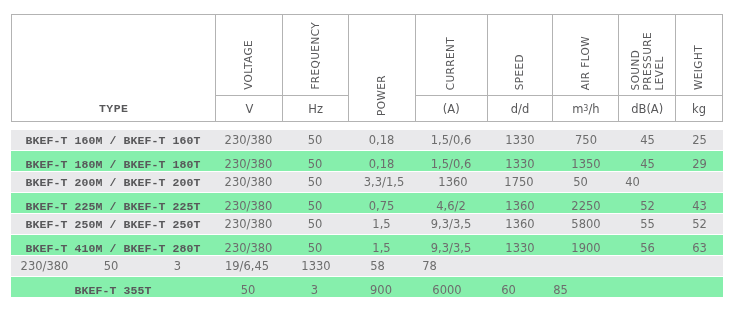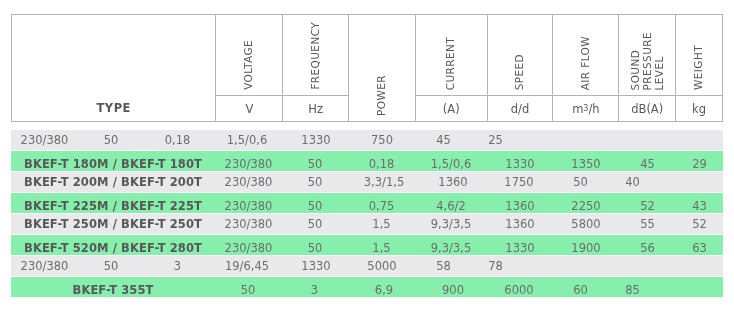--- a/index.html
+++ b/index.html
@@ -106,21 +106,21 @@
     overflow: hidden;
   }
   .cell.type {
     font-weight: bold;
     color: #58585a;
     text-align: center;
     letter-spacing: 0.1px;
   }
 
   
-  .c-type { width: 204px; }
+  .c-type { width: 204px; font-family: Liberation Mono, monospace; }
   .c-v    { width: 67px; }
   .c-hz   { width: 66px; }
   .c-kw   { width: 67px; }
   .c-a    { width: 72px; }
   .c-dd   { width: 66px; }
   .c-m3h  { width: 66px; }
   .c-db   { width: 57px; }
   .c-kg   { width: 47px; }
 </style>
 </head>
@@ -192,20 +192,21 @@
       <div class="hcol-title">
         <span class="vert-label">WEIGHT</span>
       </div>
       <div class="hcol-unit">kg</div>
     </div>
 
   </div>
 
   <div class="rows" id="rows-container">
       <div class="row odd">
+        <div class="c-type cell type">BKEF-T 160M / BKEF-T 160T</div>
         <div class="c-v cell">230/380</div>
         <div class="c-hz cell">50</div>
         <div class="c-kw cell">0,18</div>
         <div class="c-a cell">1,5/0,6</div>
         <div class="c-dd cell">1330</div>
         <div class="c-m3h cell">750</div>
         <div class="c-db cell">45</div>
         <div class="c-kg cell">25</div>
       </div>
       <div class="row even">
@@ -245,45 +246,43 @@
         <div class="c-v cell">230/380</div>
         <div class="c-hz cell">50</div>
         <div class="c-kw cell">1,5</div>
         <div class="c-a cell">9,3/3,5</div>
         <div class="c-dd cell">1360</div>
         <div class="c-m3h cell">5800</div>
         <div class="c-db cell">55</div>
         <div class="c-kg cell">52</div>
       </div>
       <div class="row even">
-        <div class="c-type cell type">BKEF-T 520M / BKEF-T 280T</div>
+        <div class="c-type cell type">BKEF-T 410M / BKEF-T 280T</div>
         <div class="c-v cell">230/380</div>
         <div class="c-hz cell">50</div>
         <div class="c-kw cell">1,5</div>
         <div class="c-a cell">9,3/3,5</div>
         <div class="c-dd cell">1330</div>
         <div class="c-m3h cell">1900</div>
         <div class="c-db cell">56</div>
         <div class="c-kg cell">63</div>
       </div>
       <div class="row odd">
         <div class="c-v cell">230/380</div>
         <div class="c-hz cell">50</div>
         <div class="c-kw cell">3</div>
         <div class="c-a cell">19/6,45</div>
         <div class="c-dd cell">1330</div>
-        <div class="c-m3h cell">5000</div>
         <div class="c-db cell">58</div>
         <div class="c-kg cell">78</div>
       </div>
       <div class="row even">
         <div class="c-type cell type">BKEF-T 355T</div>
         <div class="c-hz cell">50</div>
         <div class="c-kw cell">3</div>
-        <div class="c-a cell">6,9</div>
         <div class="c-dd cell">900</div>
         <div class="c-m3h cell">6000</div>
         <div class="c-db cell">60</div>
         <div class="c-kg cell">85</div>
       </div>
     </div>
 
 </div>
 
 </body></html>

